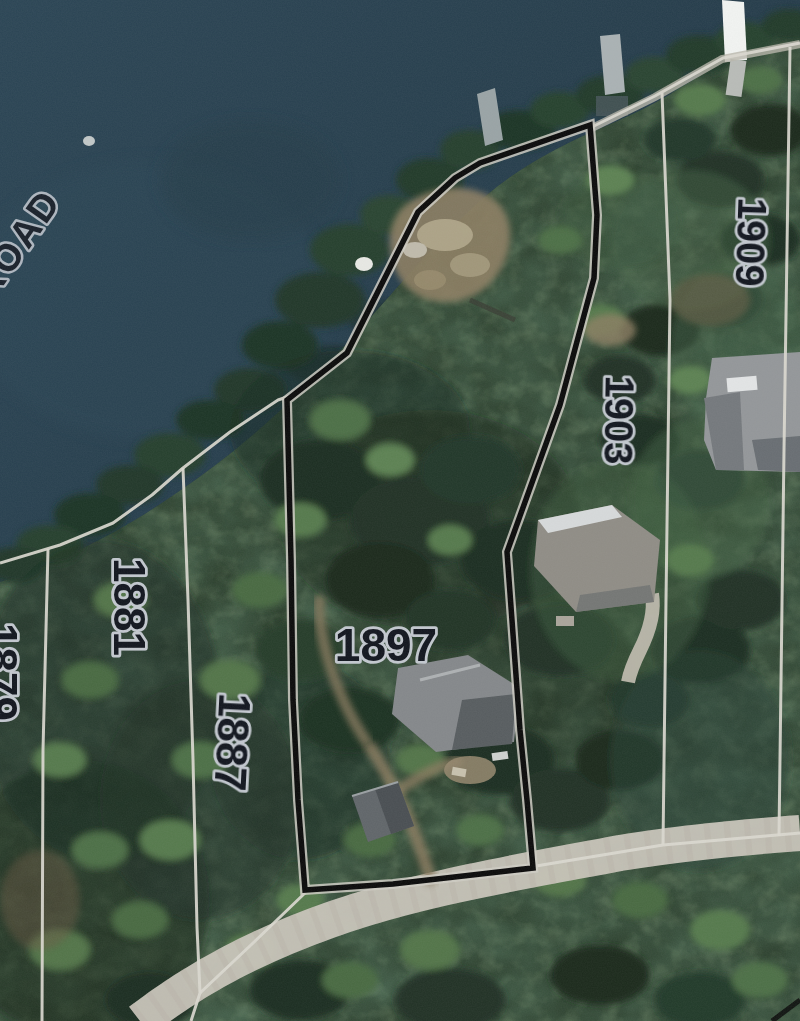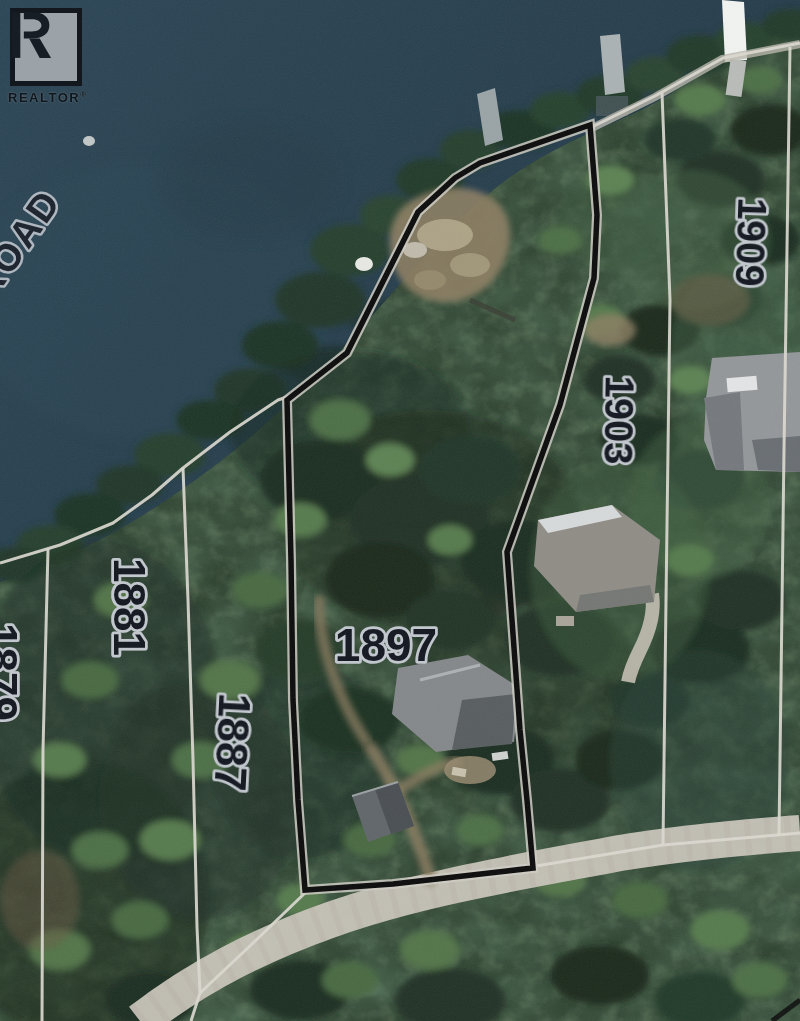--- a/index.html
+++ b/index.html
@@ -258,23 +258,13 @@
     <text class="lot-num" transform="translate(748,242) rotate(92)" font-size="40" text-anchor="middle" dominant-baseline="middle">1909</text>
     <text class="lot-num" transform="translate(126,607) rotate(90)" font-size="44" text-anchor="middle" dominant-baseline="middle">1881</text>
     <text class="lot-num" transform="translate(229,742) rotate(93)" font-size="44" text-anchor="middle" dominant-baseline="middle">1887</text>
     <text class="lot-num" transform="translate(-2,672) rotate(90)" font-size="44" text-anchor="middle" dominant-baseline="middle">1879</text>
     <text class="road-label" transform="translate(-8,302) rotate(-55)" font-size="38">ROAD</text>
   </g>
 
   <rect width="800" height="1021" filter="url(#grain)" opacity=".5"></rect>
 </svg>
 
-<div class="realtor">
-  <div class="realtor-box">
-    <svg width="44" height="54" viewBox="0 0 50 60">
-      <rect x="4" y="4" width="10" height="52" fill="#171d24"></rect>
-      <path fill-rule="evenodd" fill="#171d24" d="M18,4 h10 c12,0 19,6 19,15 c0,9 -7,15 -19,15 h-10 z M18,12 h9 c7,0 11,3 11,7 c0,4 -4,7 -11,7 h-9 z"></path>
-      <polygon points="24,34 36,34 49,56 36,56" fill="#171d24"></polygon>
-    </svg>
-  </div>
-  <div class="realtor-text"><span>REALTOR</span><sup>®</sup></div>
 </div>
-</div>
 
 </body></html>

